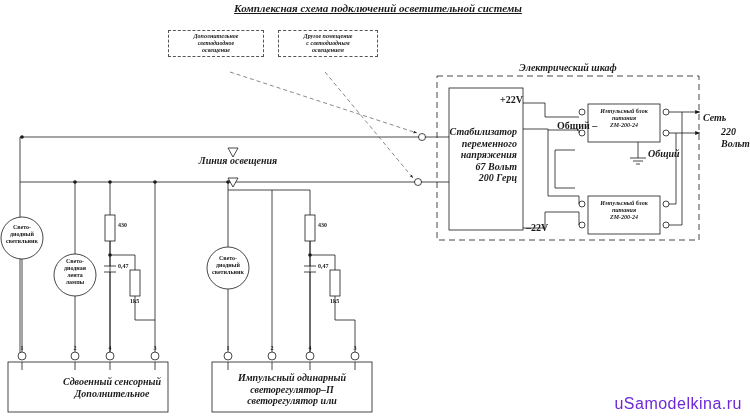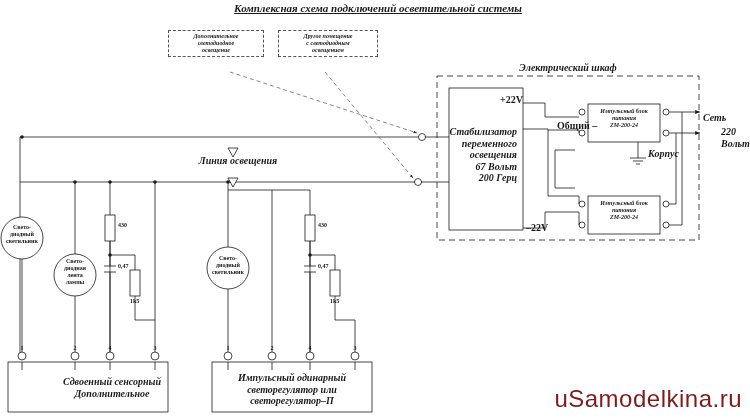--- a/index.html
+++ b/index.html
@@ -20,21 +20,21 @@
   }
   .ital{font-style:italic;}
   .c{text-align:center;}
   .sm{font-size:10px;}
   .xs{font-size:6px;}
   .md{font-size:10px;}
 
   .wm{
     position:absolute;right:8px;bottom:6px;
     font-family:"Liberation Sans", sans-serif;
-    font-size:24px;color:#7f1d1d;letter-spacing:.5px;
+    font-size:16px;color:#6d28d9;letter-spacing:.5px;
   }
 </style>
 </head>
 <body>
 
 <div id="root">
 
   <svg id="canvas" viewBox="0 0 750 419" xmlns="http://www.w3.org/2000/svg">
     <defs>
       <marker id="arrow" markerWidth="7" markerHeight="7" refX="6" refY="2.5" orient="auto">
@@ -185,41 +185,41 @@
     <div>Другое помещение</div>
     <div>с светодиодным</div>
     <div>освещением</div>
   </div>
 
   <div class="lbl sm ital c" style="left:508px;top:62px;width:120px;">Электрический шкаф</div>
 
   <div class="lbl c sm ital" style="left:449px;top:126px;width:68px;text-align:right;">
     <div>Стабилизатор</div>
     <div>переменного</div>
-    <div>освещения</div>
+    <div>напряжения</div>
     <div>67 Вольт</div>
     <div>200 Герц</div>
   </div>
 
   <div class="lbl sm" style="left:500px;top:94px;">+22V</div>
   <div class="lbl sm" style="left:521px;top:120px;padding-left:36px;">Общий –</div>
   <div class="lbl sm" style="left:526px;top:222px;text-align:right;">–22V</div>
 
   <div class="lbl c xs ital" style="left:588px;top:108px;width:72px;">
     <div>Импульсный блок</div>
     <div>питания</div>
     <div>ZM-200-24</div>
   </div>
   <div class="lbl c xs ital" style="left:588px;top:200px;width:72px;">
     <div>Импульсный блок</div>
     <div>питания</div>
     <div>ZM-200-24</div>
   </div>
 
-  <div class="lbl sm ital" style="left:648px;top:148px;">Корпус</div>
+  <div class="lbl sm ital" style="left:648px;top:148px;">Общий</div>
 
   <div class="lbl sm ital" style="left:703px;top:112px;">Сеть</div>
   <div class="lbl sm ital" style="left:697px;top:126px;margin-left:24px;">220 Вольт</div>
 
   <div class="lbl md ital c" style="left:178px;top:155px;width:120px;">Линия освещения</div>
 
   <div class="lbl c xs" style="left:2px;top:224px;width:40px;">
     <div>Свето-</div>
     <div>диодный</div>
     <div>светильник</div>
@@ -255,18 +255,18 @@
   <div class="lbl xs" style="left:318px;top:263px;">0,47</div>
   <div class="lbl xs" style="left:330px;top:298px;">1k5</div>
 
   <div class="lbl xs c" style="left:222px;top:345px;width:12px;">1</div>
   <div class="lbl xs c" style="left:266px;top:345px;width:12px;">2</div>
   <div class="lbl xs c" style="left:304px;top:345px;width:12px;">4</div>
   <div class="lbl xs c" style="left:349px;top:345px;width:12px;">3</div>
 
   <div class="lbl c sm ital" style="left:212px;top:372px;width:160px;">
     <div>Импульсный одинарный</div>
+    <div>светорегулятор–П</div>
     <div>светорегулятор или</div>
-    <div>светорегулятор–П</div>
   </div>
 
   <div class="wm">uSamodelkina.ru</div>
 </div>
 
 </body></html>

